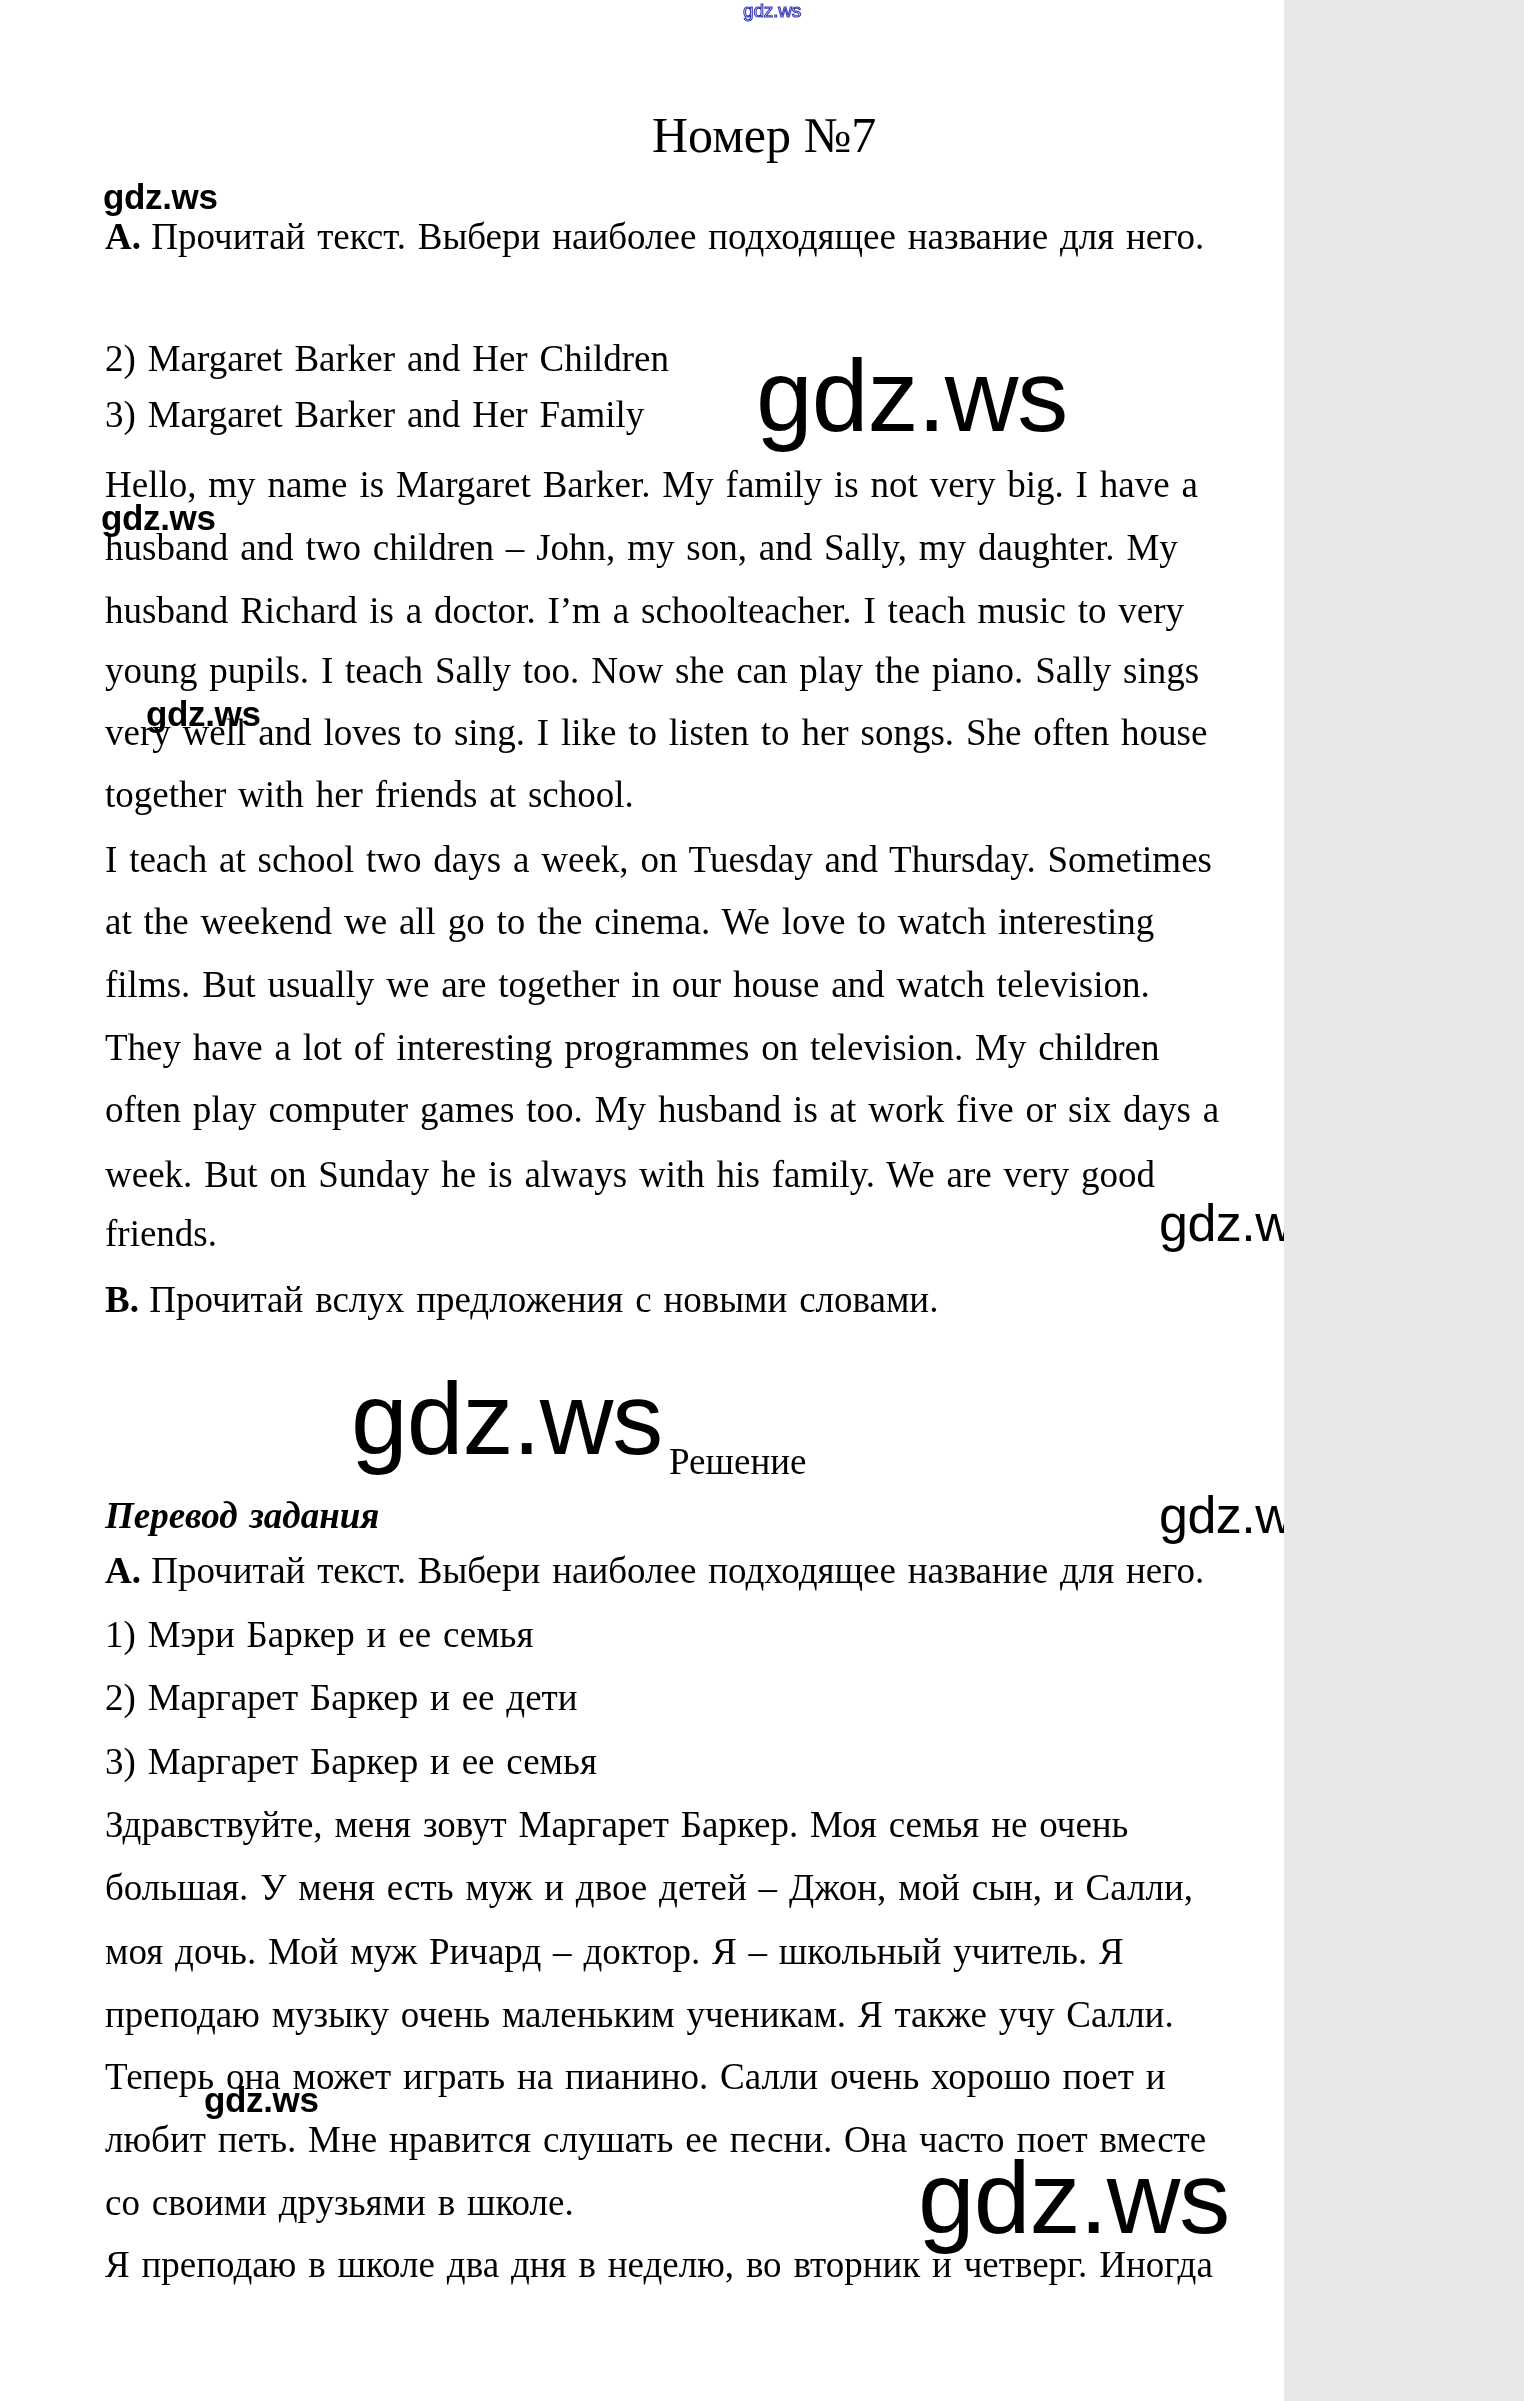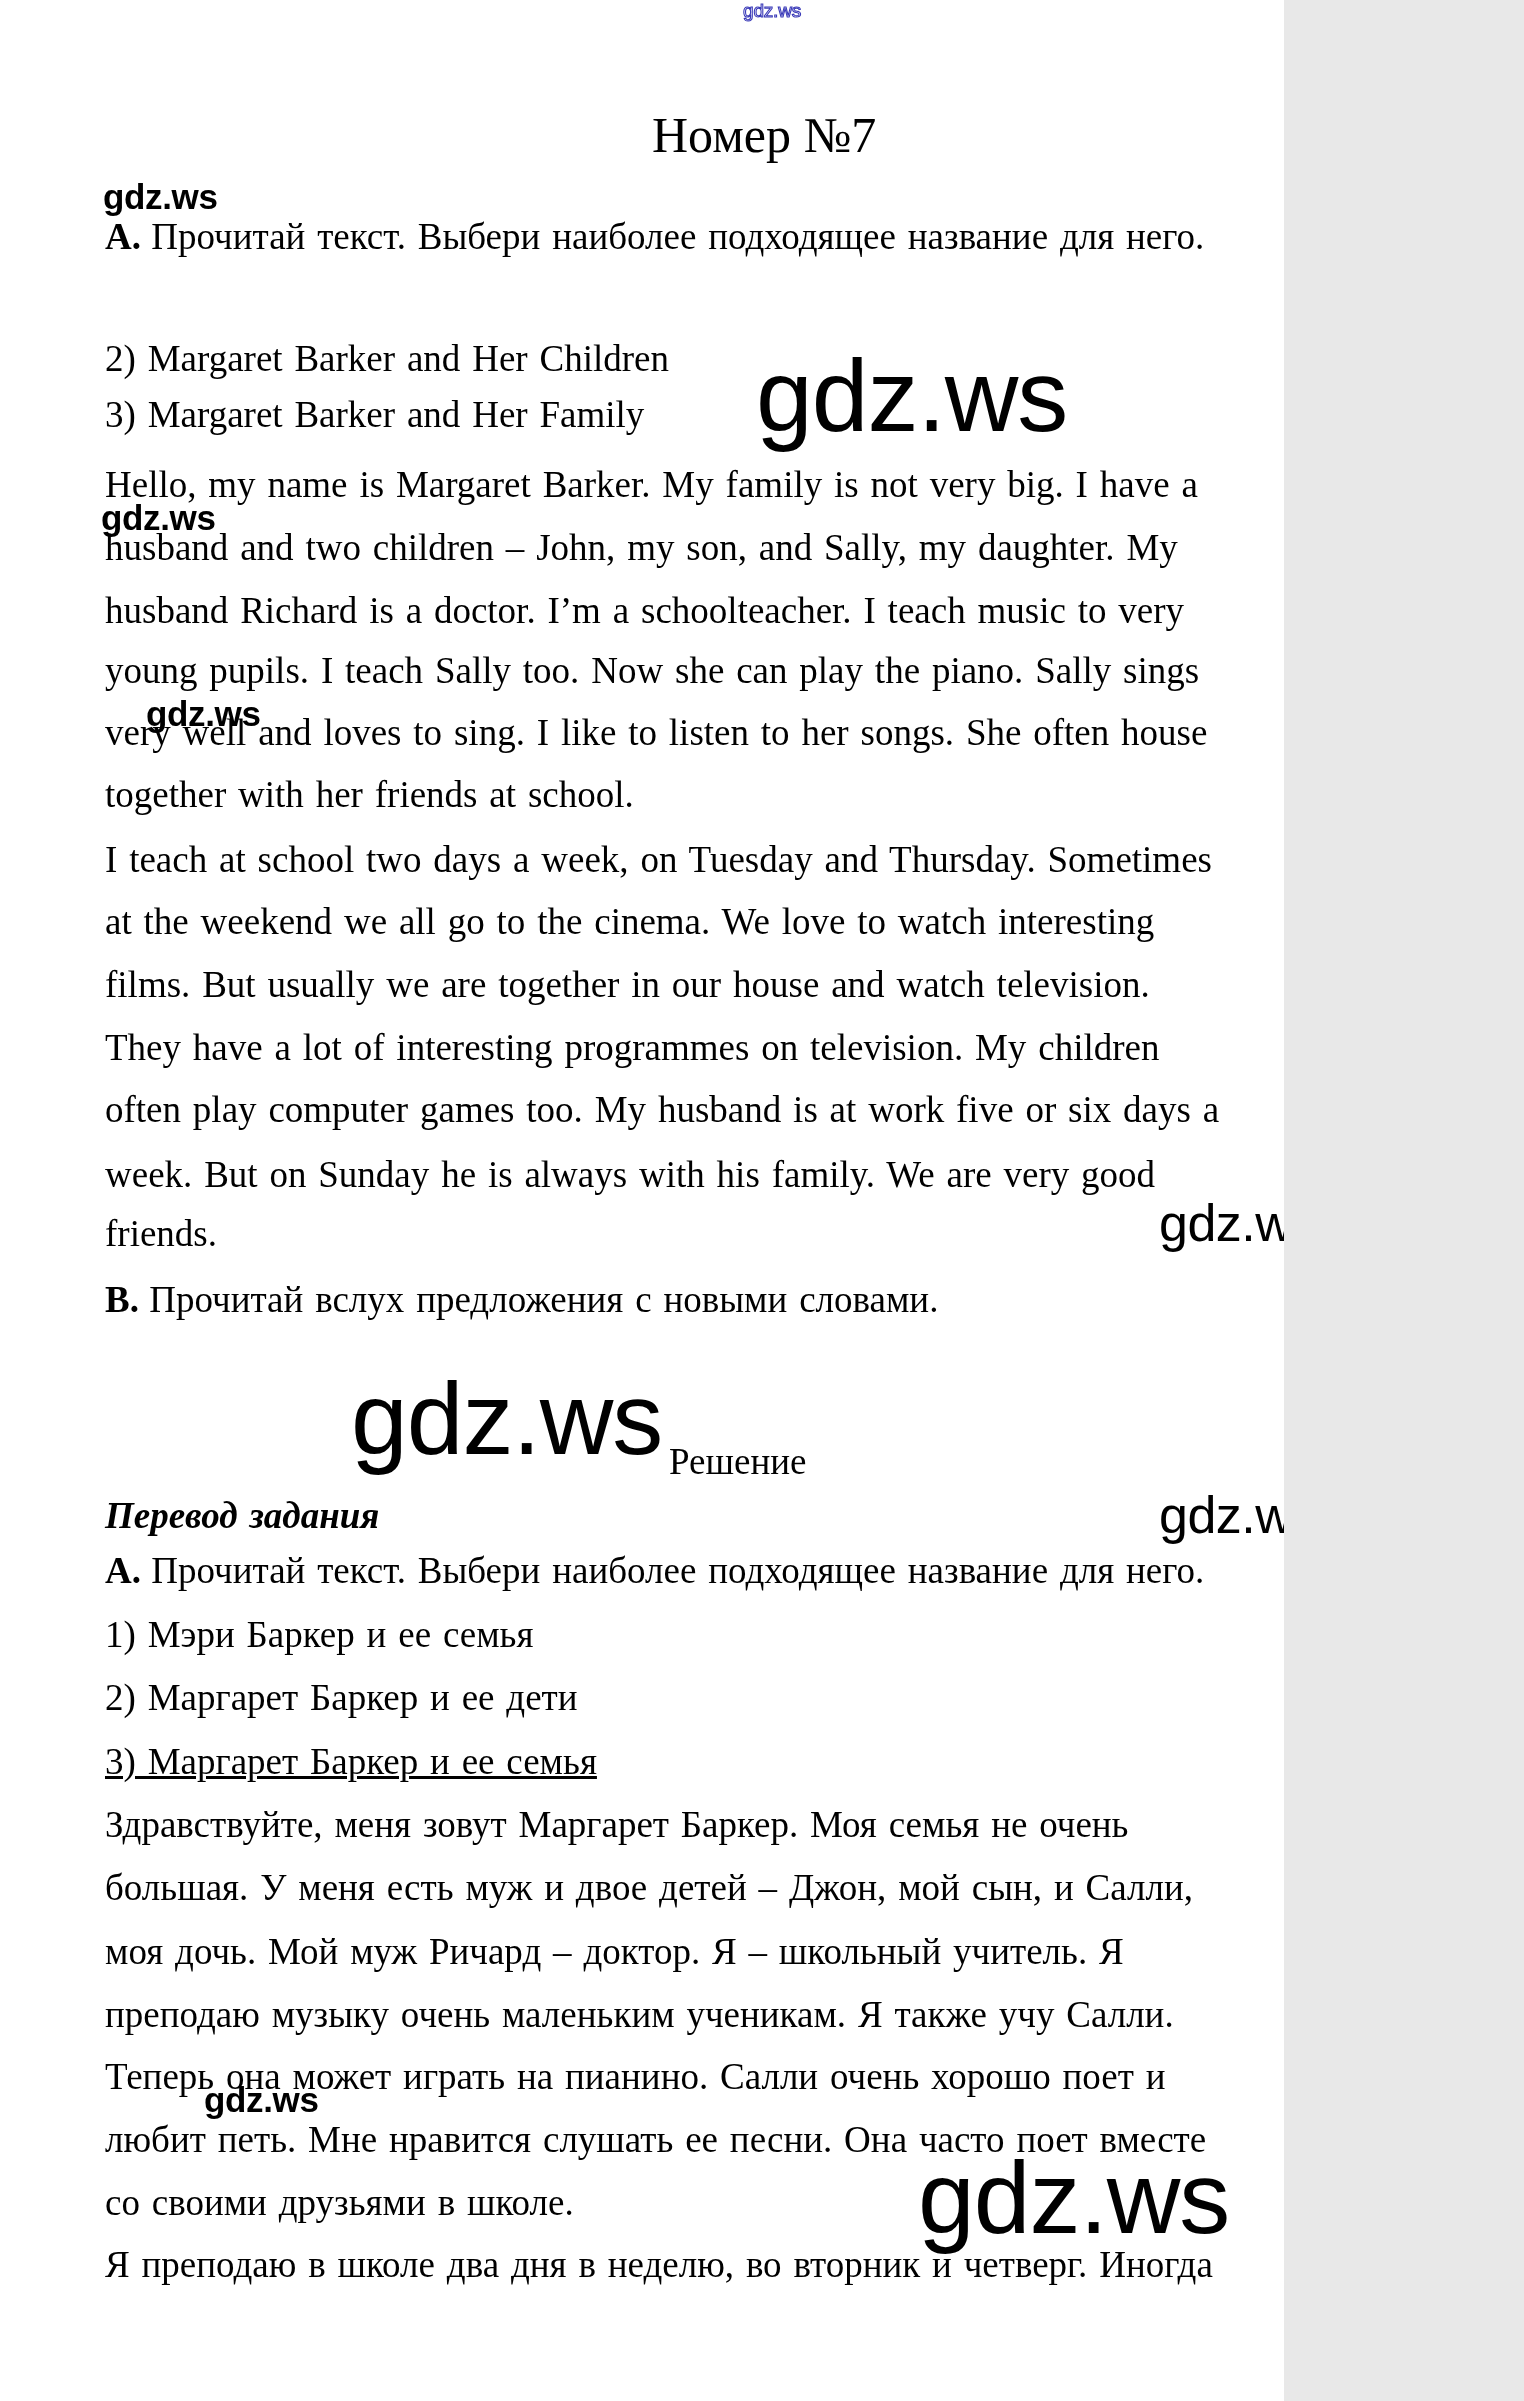--- a/index.html
+++ b/index.html
@@ -104,21 +104,21 @@
   <div class="solution-label" style="left:669px; top:1428px;margin-top:15px;">Решение</div>
 
   <div class="line heading-italic" style="left:105px; top:1497px;">Перевод задания</div>
 
   <div class="line" style="left:105px; top:1552px;">
     <span class="lbl">А.</span><span>Прочитай текст. Выбери наиболее подходящее название для него.</span>
   </div>
 
   <div class="line" style="left:105px; top:1616px;">1) Мэри Баркер и ее семья</div>
   <div class="line" style="left:105px; top:1679px;">2) Маргарет Баркер и ее дети</div>
-  <div class="line" style="left:105px; top:1743px;text-decoration:underline;">3) Маргарет Баркер и ее семья</div>
+  <div class="line" style="left:105px; top:1743px;">3) Маргарет Баркер и ее семья</div>
 
   <div class="line" style="left:105px; top:1806px;">Здравствуйте, меня зовут Маргарет Баркер. Моя семья не очень</div>
   <div class="line" style="left:105px; top:1869px;">большая. У меня есть муж и двое детей – Джон, мой сын, и Салли,</div>
   <div class="line" style="left:105px; top:1933px;">моя дочь. Мой муж Ричард – доктор. Я – школьный учитель. Я</div>
   <div class="line" style="left:105px; top:1996px;">преподаю музыку очень маленьким ученикам. Я также учу Салли.</div>
   <div class="line" style="left:105px; top:2058px;">Теперь она может играть на пианино. Салли очень хорошо поет и</div>
   <div class="line" style="left:105px; top:2184px;">со своими друзьями в школе.</div>
   <div class="line" style="left:105px; top:2121px;">любит петь. Мне нравится слушать ее песни. Она часто поет вместе</div>
   <div class="line" style="left:105px; top:2246px;">Я преподаю в школе два дня в неделю, во вторник и четверг. Иногда</div>
 

